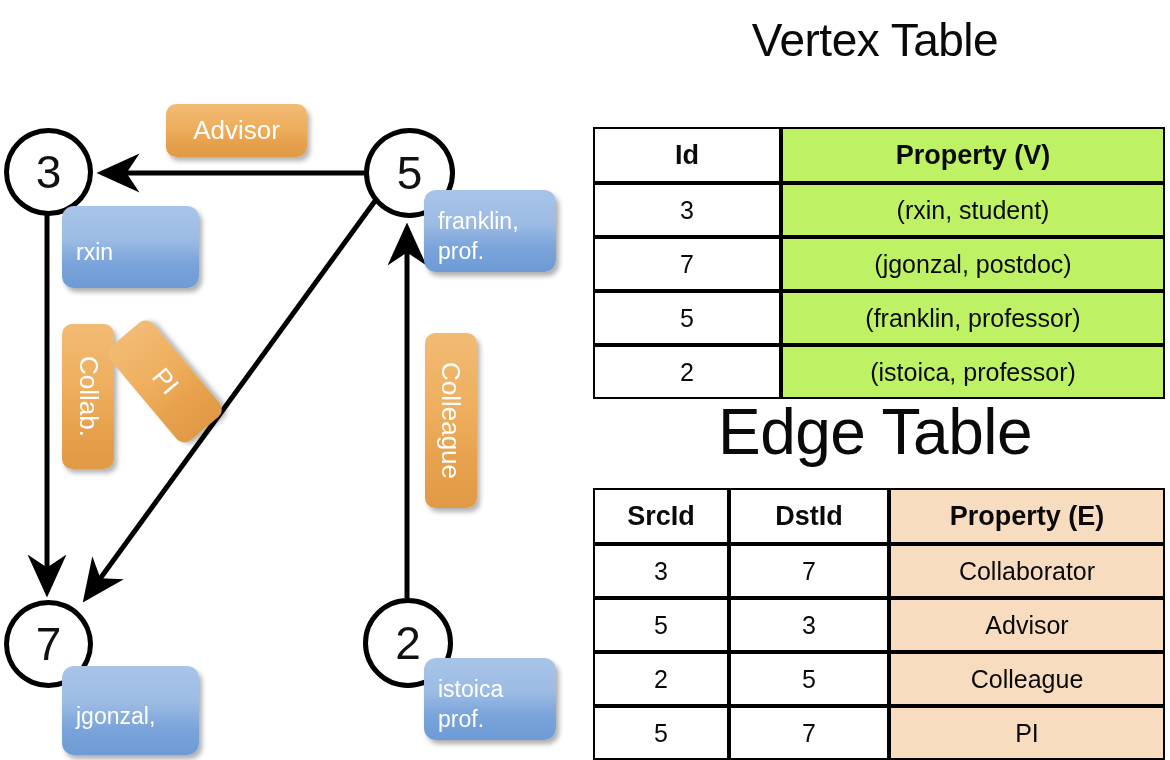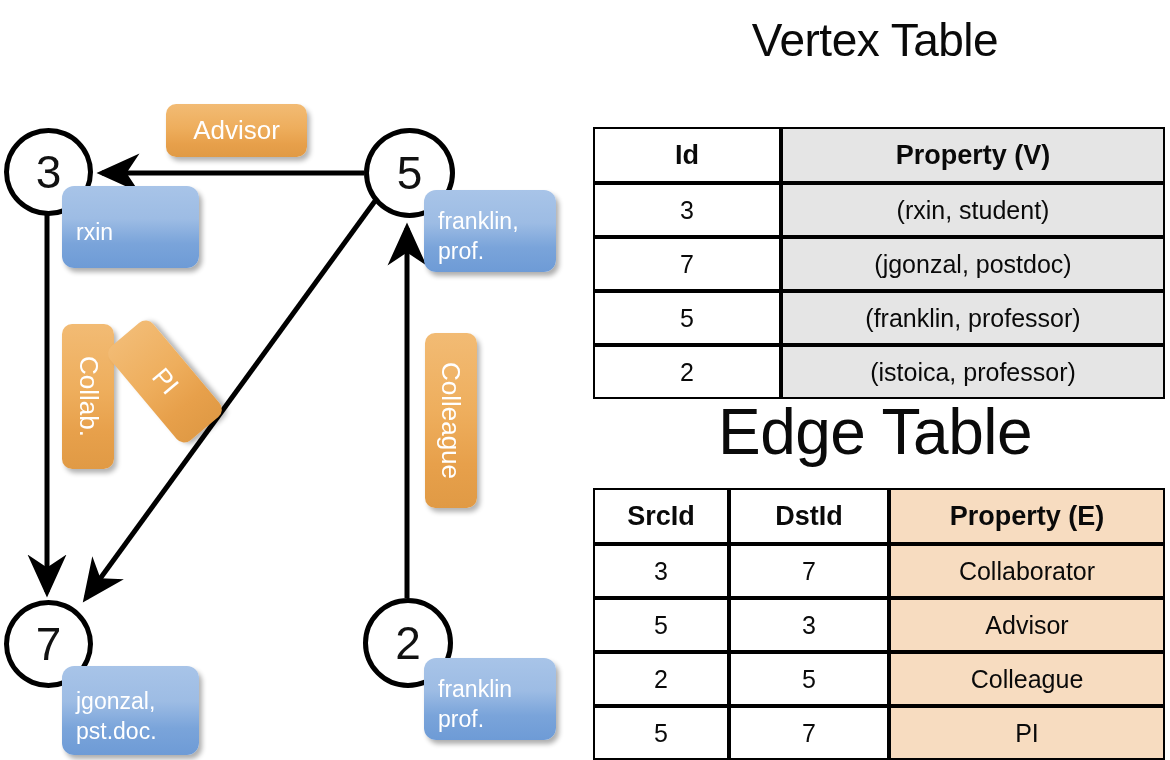--- a/index.html
+++ b/index.html
@@ -129,21 +129,21 @@
     padding: 0;
     height: 50px;
     vertical-align: middle;
   }
   table.data-table th {
     font-weight: 700;
     font-size: 27px;
     height: 52px;
   }
   .cell-id { background: #ffffff; }
-  .cell-prop-v { background: #e5e5e5; }
+  .cell-prop-v { background: #bef264; }
   .cell-prop-e { background: #f7dcc0; }
 
   
   #vertex-table { left: 13px; top: 100px; width: 572px; margin-top: 27px; }
   #vertex-table col.c-id   { width: 188px; }
   #vertex-table col.c-prop { width: 384px; }
 
   
   #edge-table { left: 13px; top: 488px; width: 572px; }
   #edge-table col.c-src  { width: 136px; }
@@ -194,36 +194,35 @@
   <div class="node-circle" style="left:364px; top:128px; width:91px; height:90px;">
     <span>5</span>
   </div>
   <div class="node-circle" style="left:4px;   top:600px; width:89px; height:88px;">
     <span>7</span>
   </div>
   <div class="node-circle" style="left:363px; top:598px; width:90px; height:90px;">
     <span>2</span>
   </div>
 
-  <div class="prop-box" style="left:62px; top:186px; width:137px; height:82px;">
+  <div class="prop-box" style="left:62px; top:206px; width:137px; height:82px;">
     <span>rxin</span>
   </div>
 
   <div class="prop-box" style="left:424px; top:190px; width:132px; height:82px;">
     <span>franklin,</span>
     <span>prof.</span>
   </div>
 
   <div class="prop-box" style="left:62px; top:666px; width:137px; height:89px;">
     <span>jgonzal,</span>
-    <span>pst.doc.</span>
   </div>
 
   <div class="prop-box" style="left:424px; top:658px; width:132px; height:82px;">
-    <span>franklin</span>
+    <span>istoica</span>
     <span>prof.</span>
   </div>
 </div>
 
 <div class="section-title" id="vertex-title">Vertex Table</div>
 
 <div class="section-title" id="edge-title">Edge Table</div>
 
 <div id="tables-panel">
 

